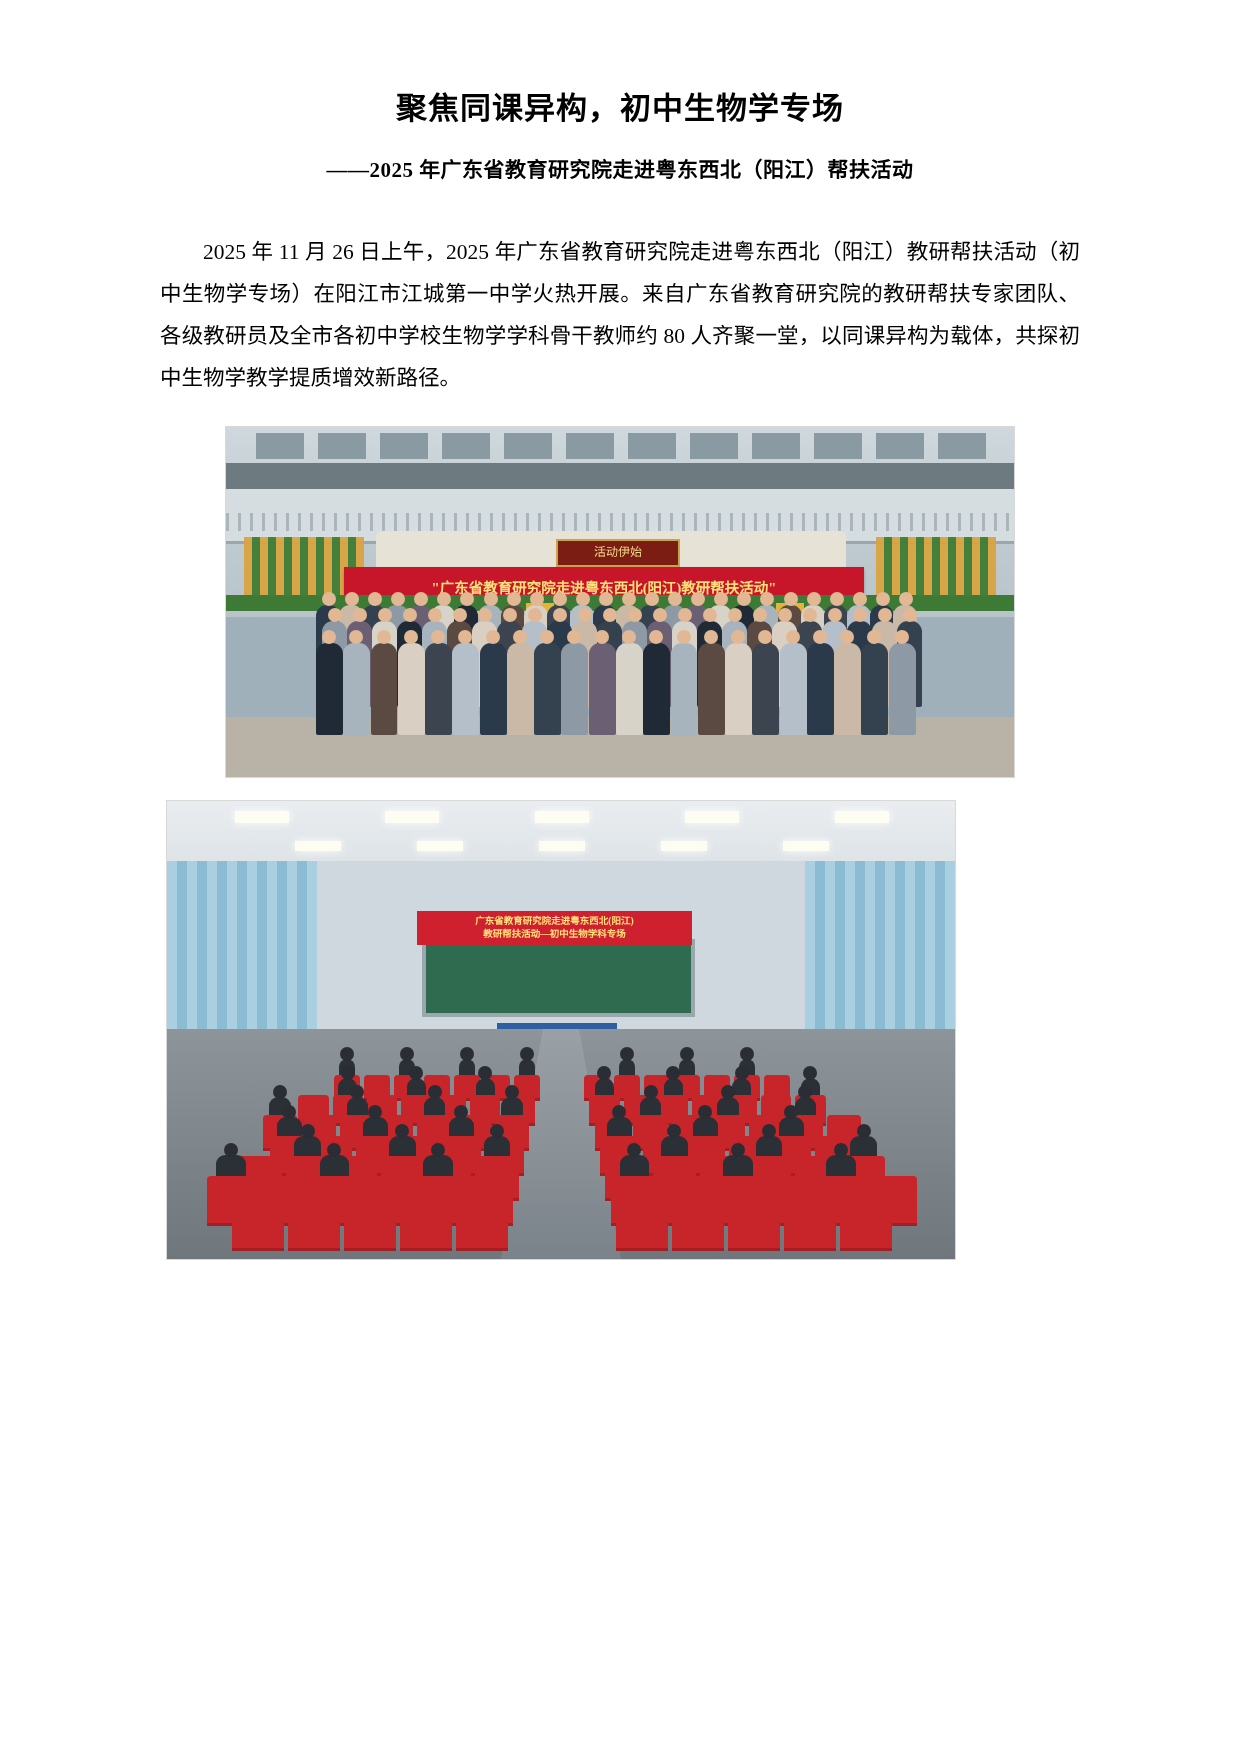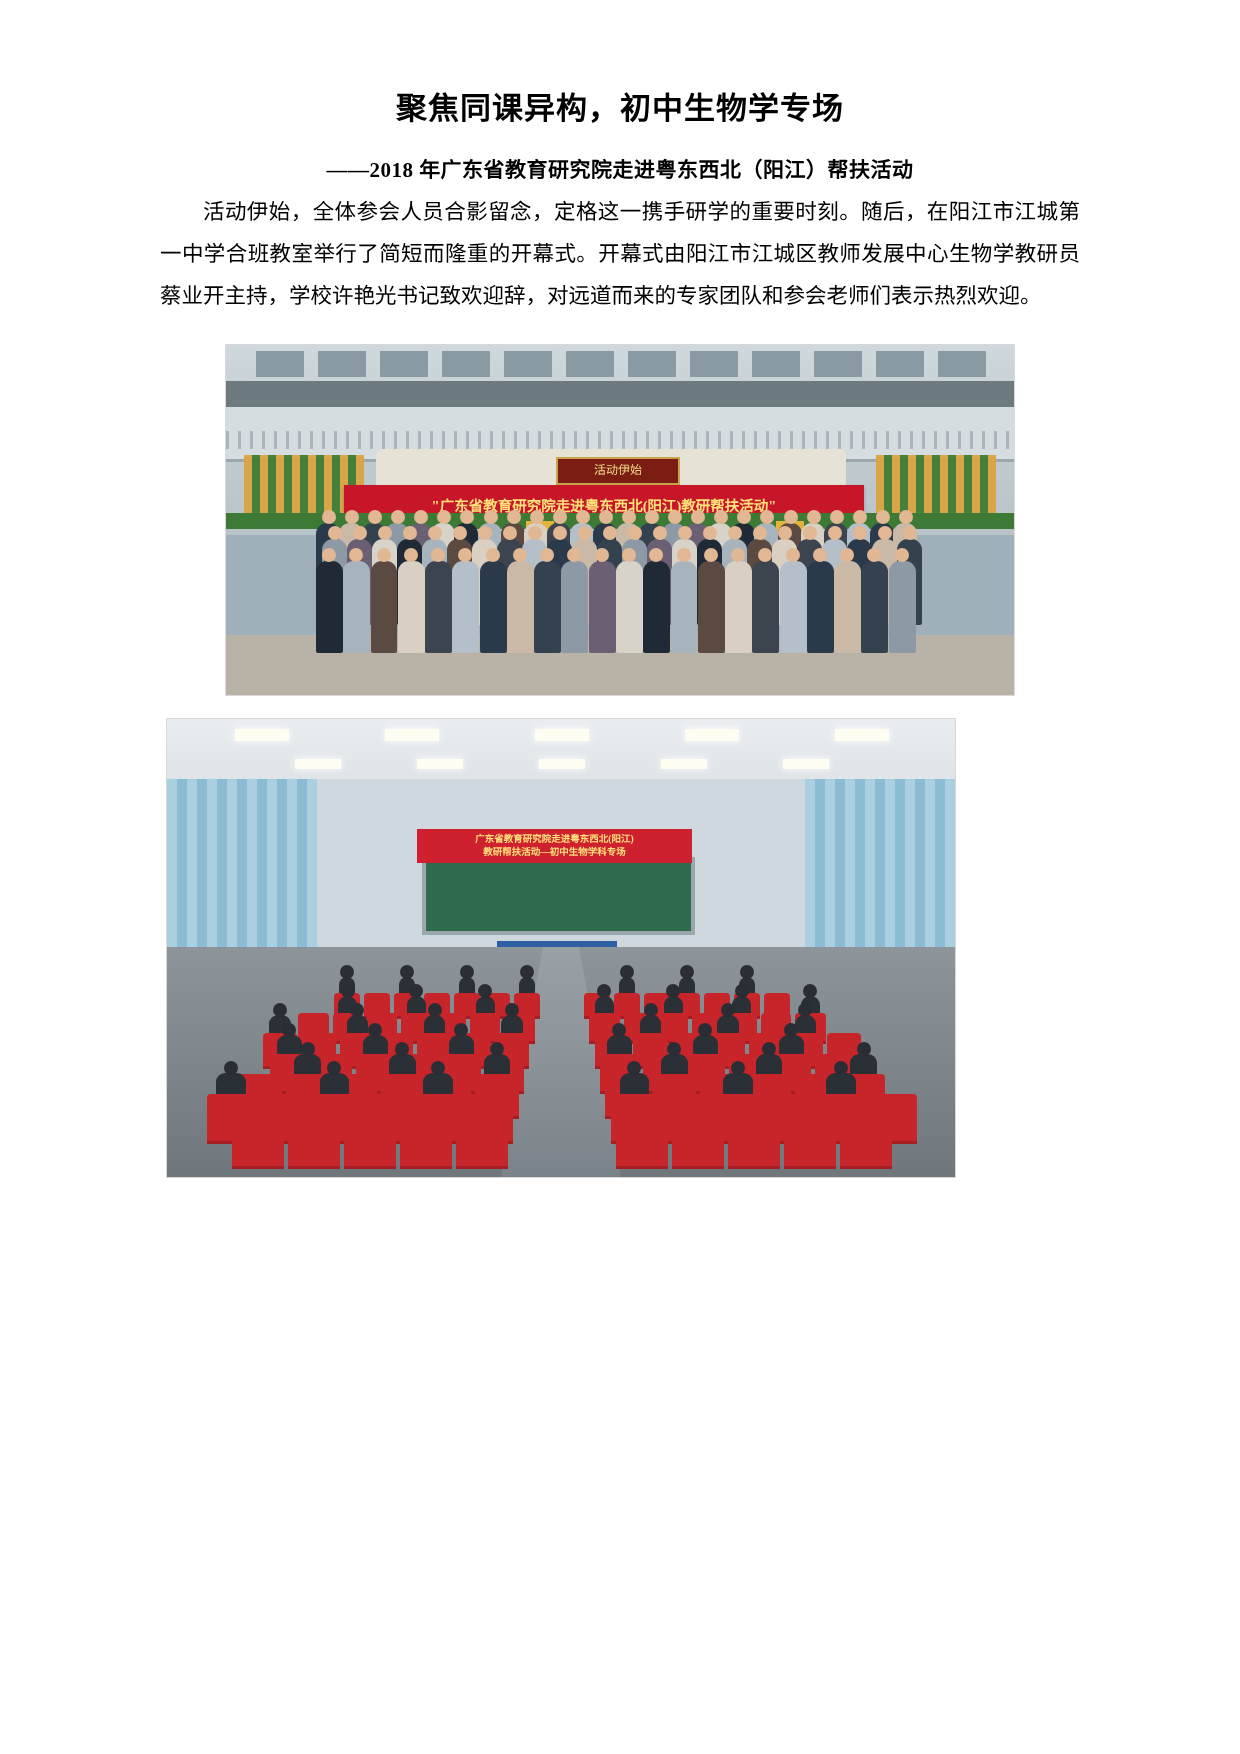--- a/index.html
+++ b/index.html
@@ -193,23 +193,23 @@
     content:""; position:absolute; left:50%; top:-12px; transform:translateX(-50%);
     width:14px; height:14px; border-radius:50%; background:#2a2d33;
   }
 </style>
 </head>
 <body>
 
 <div class="page">
 
   <h1 class="doc-title">聚焦同课异构，初中生物学专场</h1>
-  <h2 class="doc-subtitle">——2018 年广东省教育研究院走进粤东西北（阳江）帮扶活动</h2>
-
-  <p class="body-text para-second">活动伊始，全体参会人员合影留念，定格这一携手研学的重要时刻。随后，在阳江市江城第一中学合班教室举行了简短而隆重的开幕式。开幕式由阳江市江城区教师发展中心生物学教研员蔡业开主持，学校许艳光书记致欢迎辞，对远道而来的专家团队和参会老师们表示热烈欢迎。</p>
+  <h2 class="doc-subtitle">——2025 年广东省教育研究院走进粤东西北（阳江）帮扶活动</h2>
+
+  <p class="body-text para-first">2025 年 11 月 26 日上午，2025 年广东省教育研究院走进粤东西北（阳江）教研帮扶活动（初中生物学专场）在阳江市江城第一中学火热开展。来自广东省教育研究院的教研帮扶专家团队、各级教研员及全市各初中学校生物学学科骨干教师约 80 人齐聚一堂，以同课异构为载体，共探初中生物学教学提质增效新路径。</p>
 
   <div class="figure-block">
 
     <div class="figure fig1">
       <div class="f1-sky"></div>
       <div class="f1-building"></div>
       <div class="f1-upper-windows">
         <i></i>
           <i></i>
           <i></i>

